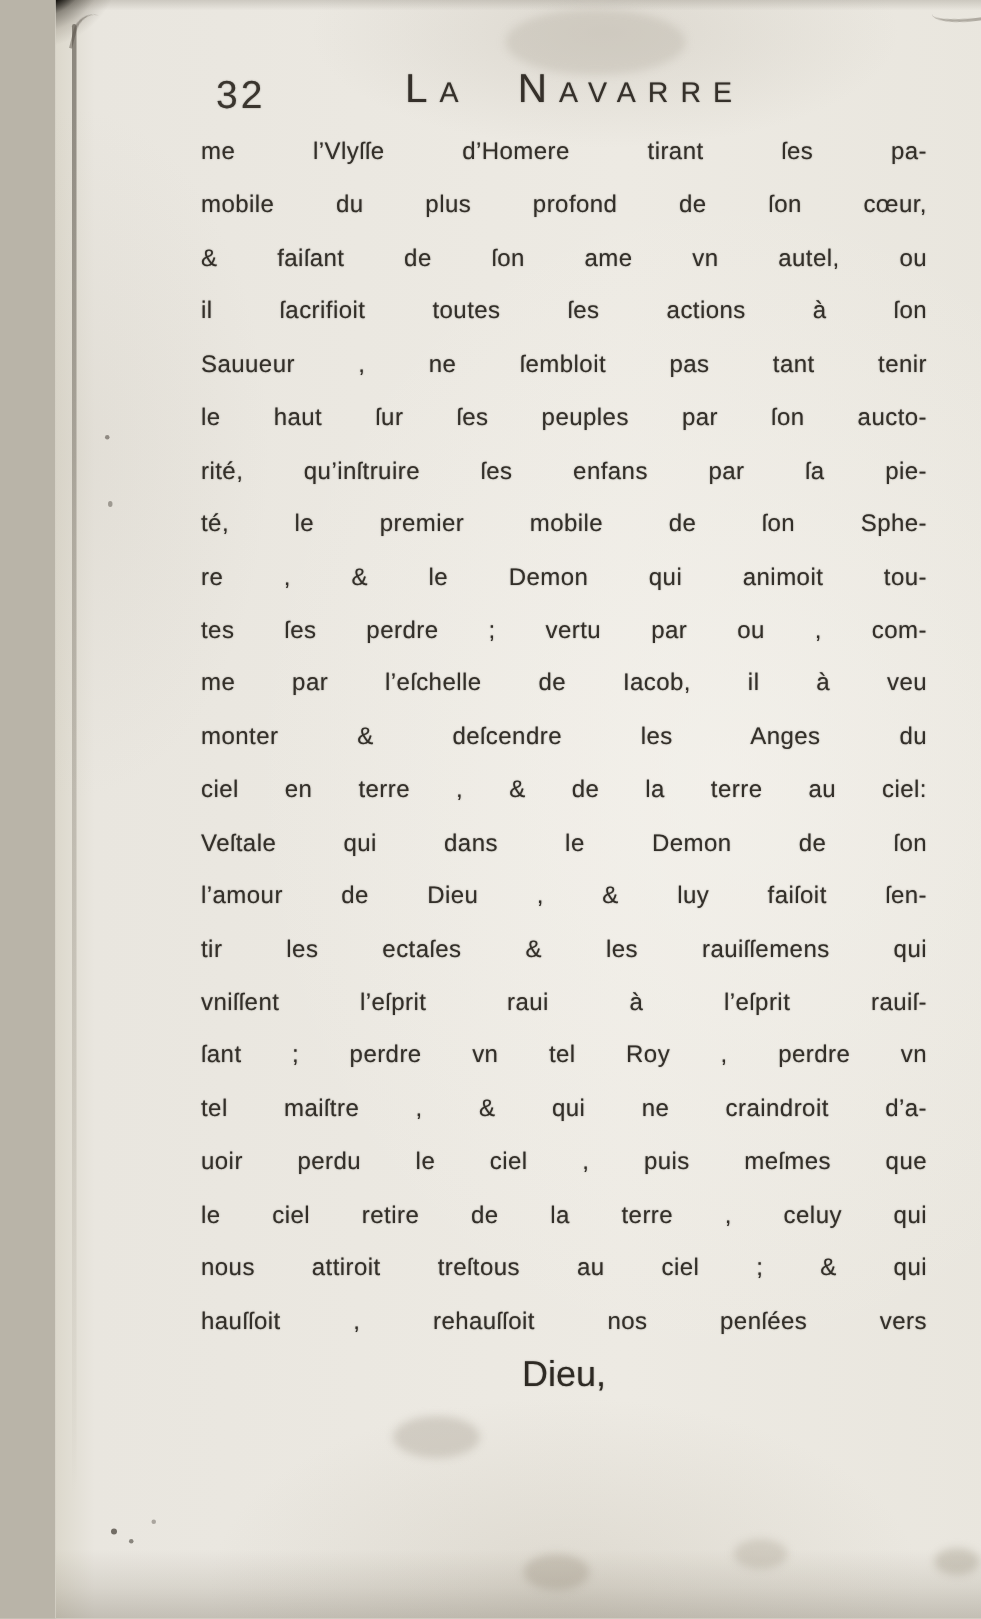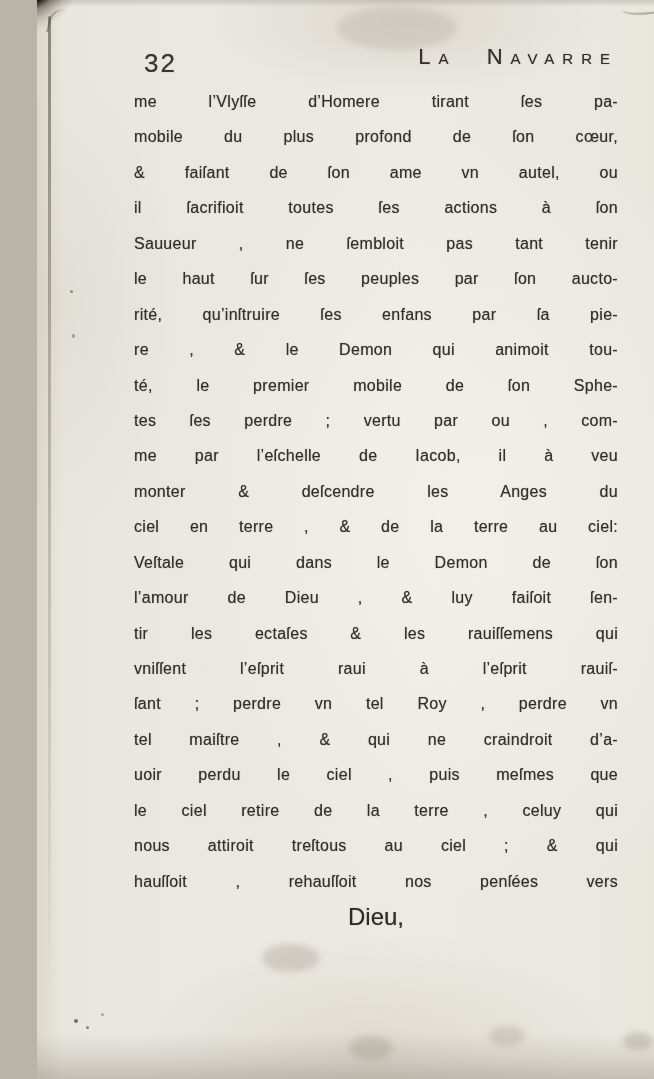--- a/index.html
+++ b/index.html
@@ -75,22 +75,22 @@
   .print{
     position:absolute;left:97px;top:44px;width:484px;
     text-shadow:0 0 1px rgba(48,43,36,0.55);
   }
   .header{position:relative;height:38px;}
   .folio{
     position:absolute;left:10px;top:4px;
     font-size:26px;letter-spacing:2px;color:#3a352e;
   }
   .running-title{
-    text-align:right;font-variant:small-caps;
-    font-size:22px;letter-spacing:8px;word-spacing:16px;
+    text-align:center;font-variant:small-caps;
+    font-size:27px;letter-spacing:8px;word-spacing:16px;
     color:#35302a;padding-left:14px;
   }
   .body-text{margin-top:2px;}
   .line{
     font-size:16px;line-height:35.45px;height:35.45px;
     text-align:justify;text-align-last:justify;
     letter-spacing:0.3px;white-space:nowrap;
   }
   .catchword{
     font-size:24px;line-height:35.45px;text-align:center;color:#2e2a24;
@@ -127,22 +127,22 @@
       <div class="running-title">La Navarre</div>
     </div>
     <div class="body-text">
         <div class="line">me l’Vlyſſe d’Homere tirant ſes pa-</div>
         <div class="line">mobile du plus profond de ſon cœur,</div>
         <div class="line">&amp; faiſant de ſon ame vn autel, ou</div>
         <div class="line">il ſacrifioit toutes ſes actions à ſon</div>
         <div class="line">Sauueur , ne ſembloit pas tant tenir</div>
         <div class="line">le haut ſur ſes peuples par ſon aucto-</div>
         <div class="line">rité, qu’inſtruire ſes enfans par ſa pie-</div>
+        <div class="line">té, le premier mobile de ſon Sphe-</div>
         <div class="line">re , &amp; le Demon qui animoit tou-</div>
-        <div class="line">té, le premier mobile de ſon Sphe-</div>
         <div class="line">tes ſes perdre ; vertu par ou , com-</div>
         <div class="line">me par l’eſchelle de Iacob, il à veu</div>
         <div class="line">monter &amp; deſcendre les Anges du</div>
         <div class="line">ciel en terre , &amp; de la terre au ciel:</div>
         <div class="line">Veſtale qui dans le Demon de ſon</div>
         <div class="line">l’amour de Dieu , &amp; luy faiſoit ſen-</div>
         <div class="line">tir les ectaſes &amp; les rauiſſemens qui</div>
         <div class="line">vniſſent l’eſprit raui à l’eſprit rauiſ-</div>
         <div class="line">ſant ; perdre vn tel Roy , perdre vn</div>
         <div class="line">tel maiſtre , &amp; qui ne craindroit d’a-</div>

